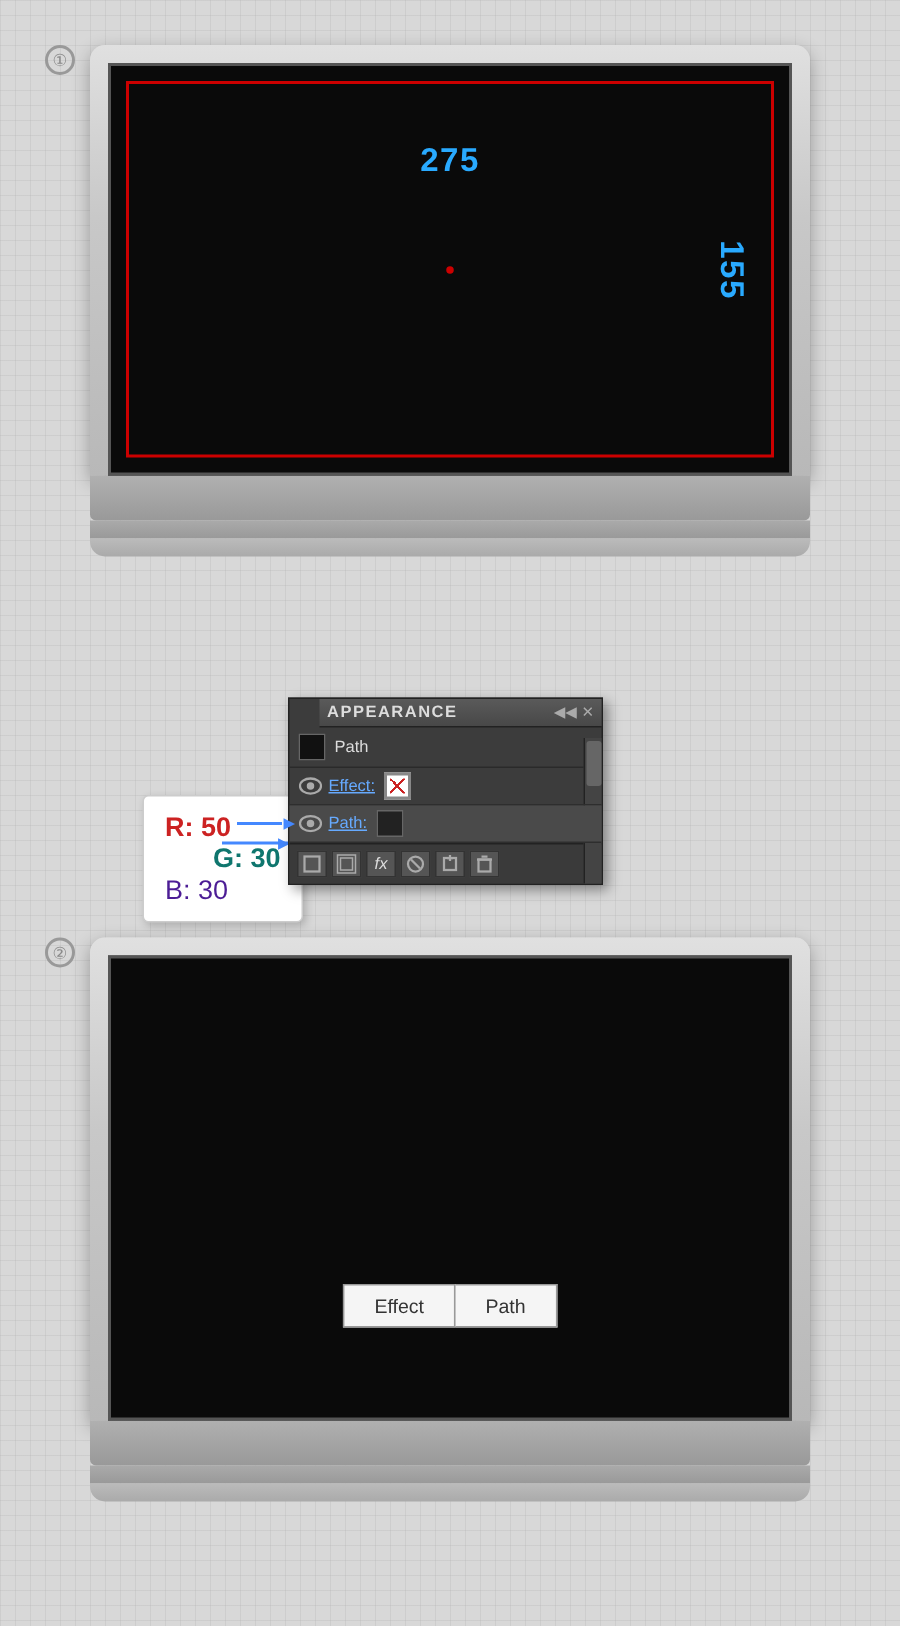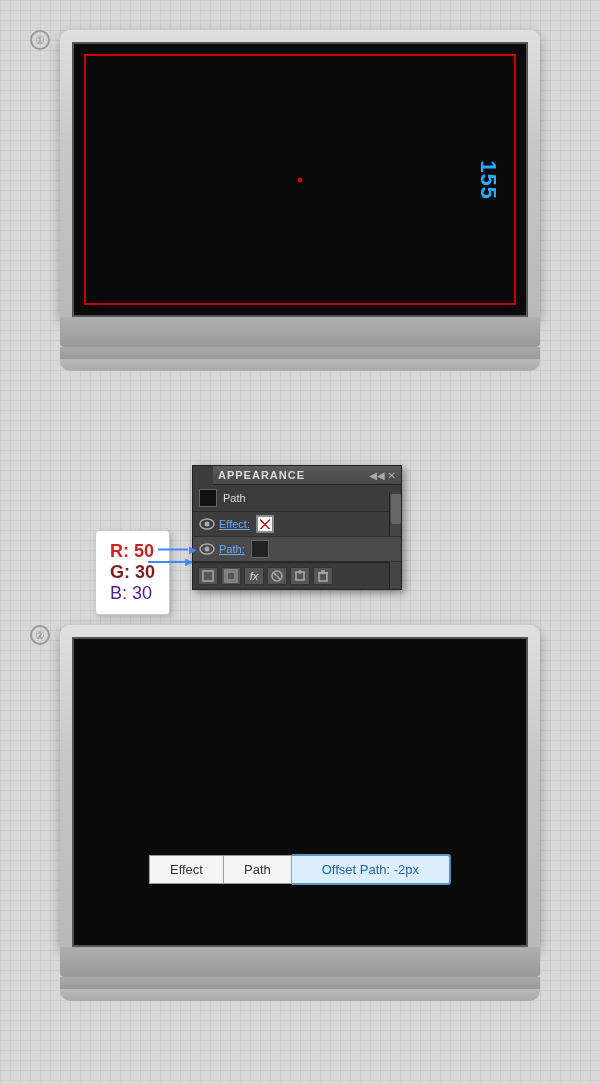--- a/index.html
+++ b/index.html
@@ -109,21 +109,21 @@
       top: 530px;
       left: 95px;
       background: white;
       border: 1px solid #ccc;
       border-radius: 4px;
       padding: 10px 14px;
       box-shadow: 2px 2px 6px rgba(0,0,0,0.2);
     }
 
     .rgb-r { color: #cc2222; font-size: 18px; font-weight: bold; }
-    .rgb-g { color: #7f1d1d; font-size: 18px; font-weight: bold; }
+    .rgb-g { color: #0f766e; font-size: 18px; font-weight: bold; margin-left: 32px; }
     .rgb-b { color: #4c1d95; font-size: 18px; font-weight: normal; }
 
     
     .appearance-panel {
       position: absolute;
       top: 465px;
       left: 192px;
       width: 210px;
       background: #3c3c3c;
       border: 1px solid #222;
@@ -297,20 +297,21 @@
 </head>
 <body>
 
 <div class="section-number num1">①</div>
 
 <div class="section1">
   <div style="display:flex; flex-direction:column; align-items:center;">
     <div class="monitor">
       <div class="monitor-screen screen1">
         <div class="red-border-rect"></div>
+        <div class="dimension-label-top">275</div>
         <div style="position:absolute; right:18px; top:50%; transform:translateY(-50%) rotate(90deg);
                     color:#29aaff; font-size:22px; font-weight:bold; letter-spacing:1px;">155</div>
         <div class="center-dot"></div>
       </div>
     </div>
     <div class="monitor-base"></div>
     <div style="width:480px; height:12px; background:linear-gradient(180deg,#aaa,#999); margin:0;"></div>
     <div style="width:480px; height:12px; background:linear-gradient(180deg,#bbb,#aaa); border-radius:0 0 10px 10px;"></div>
   </div>
 </div>
@@ -409,21 +410,20 @@
 <div class="section-number num2">②</div>
 
 <div class="section3">
   <div style="display:flex; flex-direction:column; align-items:center;">
     <div class="monitor">
       <div class="monitor-screen screen2">
 
         <div style="position:absolute; bottom:60px; left:50%; transform:translateX(-50%); display:flex; align-items:center; white-space:nowrap;">
           <button class="btn-effect">Effect</button>
           <button class="btn-path">Path</button>
-          <button class="btn-offset">Offset Path: -2px</button>
         </div>
       </div>
     </div>
     <div class="monitor-base"></div>
     <div style="width:480px; height:12px; background:linear-gradient(180deg,#aaa,#999);"></div>
     <div style="width:480px; height:12px; background:linear-gradient(180deg,#bbb,#aaa); border-radius:0 0 10px 10px;"></div>
   </div>
 </div>
 
 </body></html>

